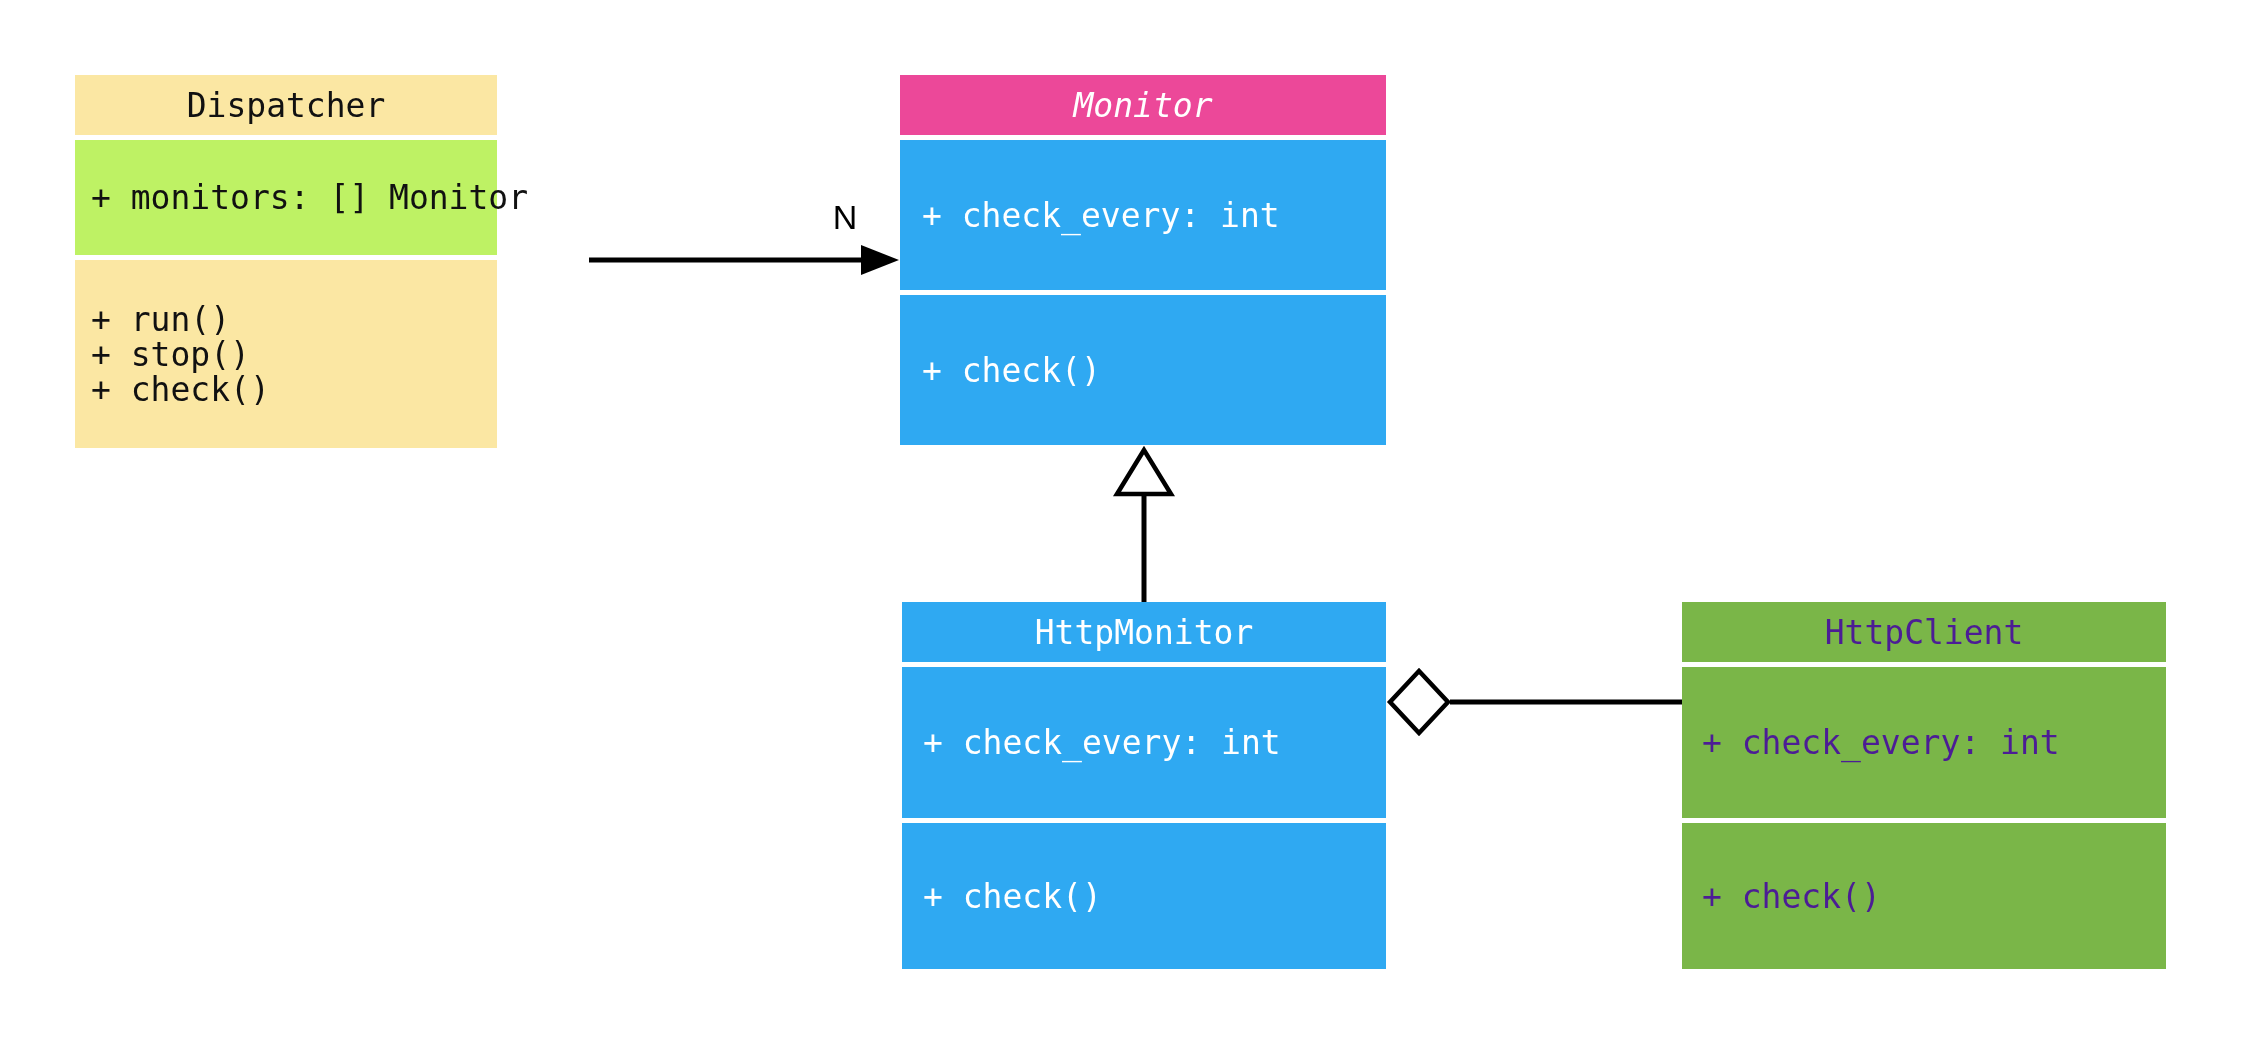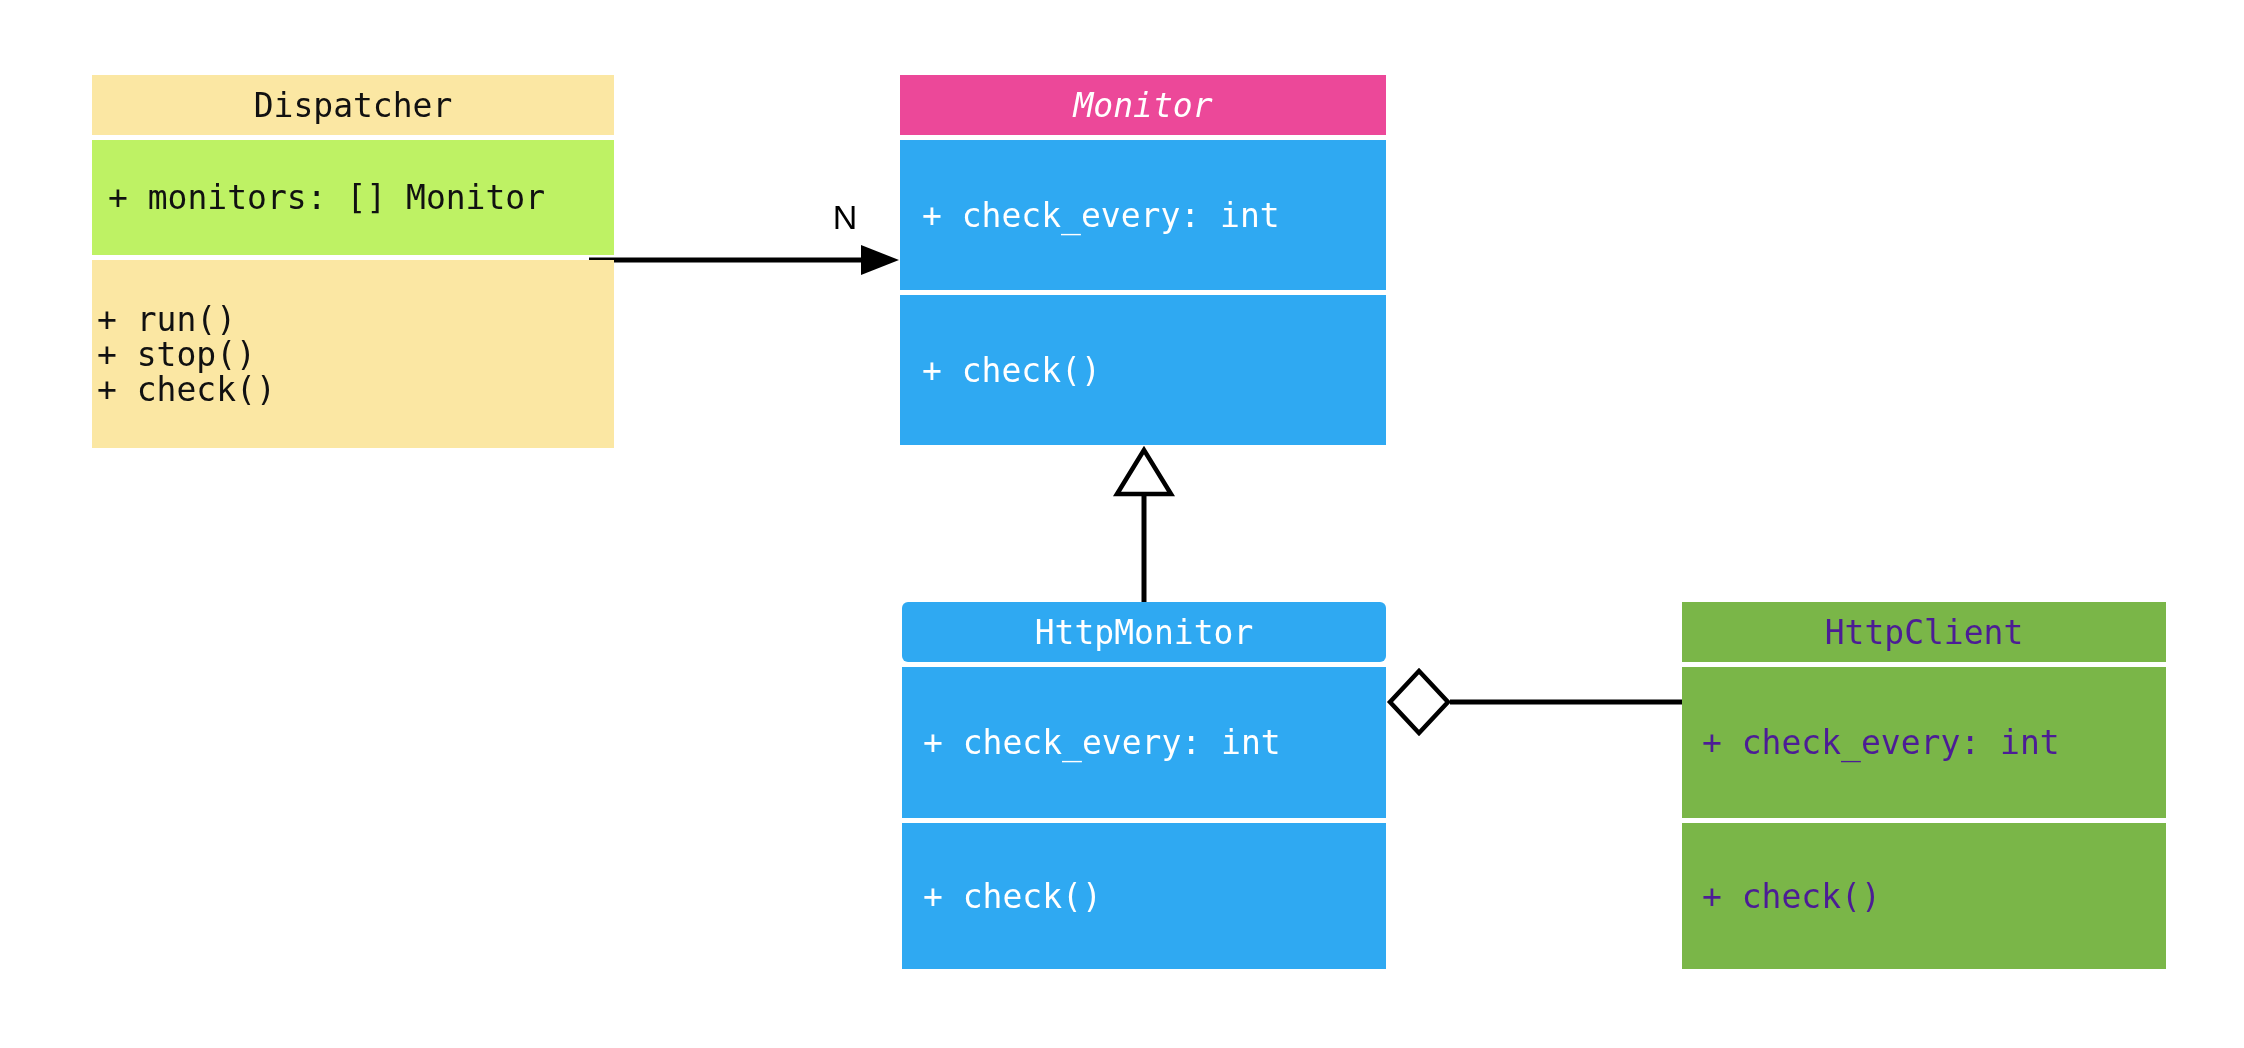--- a/index.html
+++ b/index.html
@@ -39,24 +39,24 @@
     align-items: center;
     white-space: nowrap;
   }
   .sec.attrs, .sec.methods {
     align-items: flex-start;
     white-space: nowrap;
   }
   .line { line-height: 35px; }
 
   
-  .dispatcher { left: 92px; top: 75px; width: 522px; }
+  .dispatcher { left: 75px; top: 75px; width: 422px; }
   .dispatcher .title   { height: 60px; }
   .dispatcher .attrs   { height: 115px; padding-left: 16px; }
-  .dispatcher .methods { height: 188px; padding-left: 5px; }
+  .dispatcher .methods { height: 188px; padding-left: 16px; }
 
   
   .monitor { left: 900px; top: 75px; width: 486px; }
   .monitor .title   { height: 60px; font-style: italic; }
   .monitor .attrs   { height: 150px; padding-left: 22px; }
   .monitor .methods { height: 150px; padding-left: 22px; }
 
   
   .http-monitor { left: 902px; top: 602px; width: 484px; }
   .http-monitor .title   { height: 60px; }
@@ -121,21 +121,21 @@
     <div class="sec title" style="background-color: #ec4899;">Monitor</div>
     <div class="sec attrs" style="background-color: rgb(47, 169, 242);">
       <div class="line">+ check_every: int</div>
     </div>
     <div class="sec methods" style="background-color: rgb(47, 169, 242);">
       <div class="line">+ check()</div>
     </div>
   </div>
 
   <div class="class-box http-monitor" style="color: rgb(255, 255, 255);">
-    <div class="sec title" style="background-color: rgb(47, 169, 242); border-radius: 6px;">HttpMonitor</div>
+    <div class="sec title" style="background-color: rgb(47, 169, 242);">HttpMonitor</div>
     <div class="sec attrs" style="background-color: rgb(47, 169, 242);">
       <div class="line">+ check_every: int</div>
     </div>
     <div class="sec methods" style="background-color: rgb(47, 169, 242);">
       <div class="line">+ check()</div>
     </div>
   </div>
 
   <div class="class-box http-client" style="color: #4c1d95;">
     <div class="sec title" style="background-color: rgb(122, 182, 72);">HttpClient</div>

